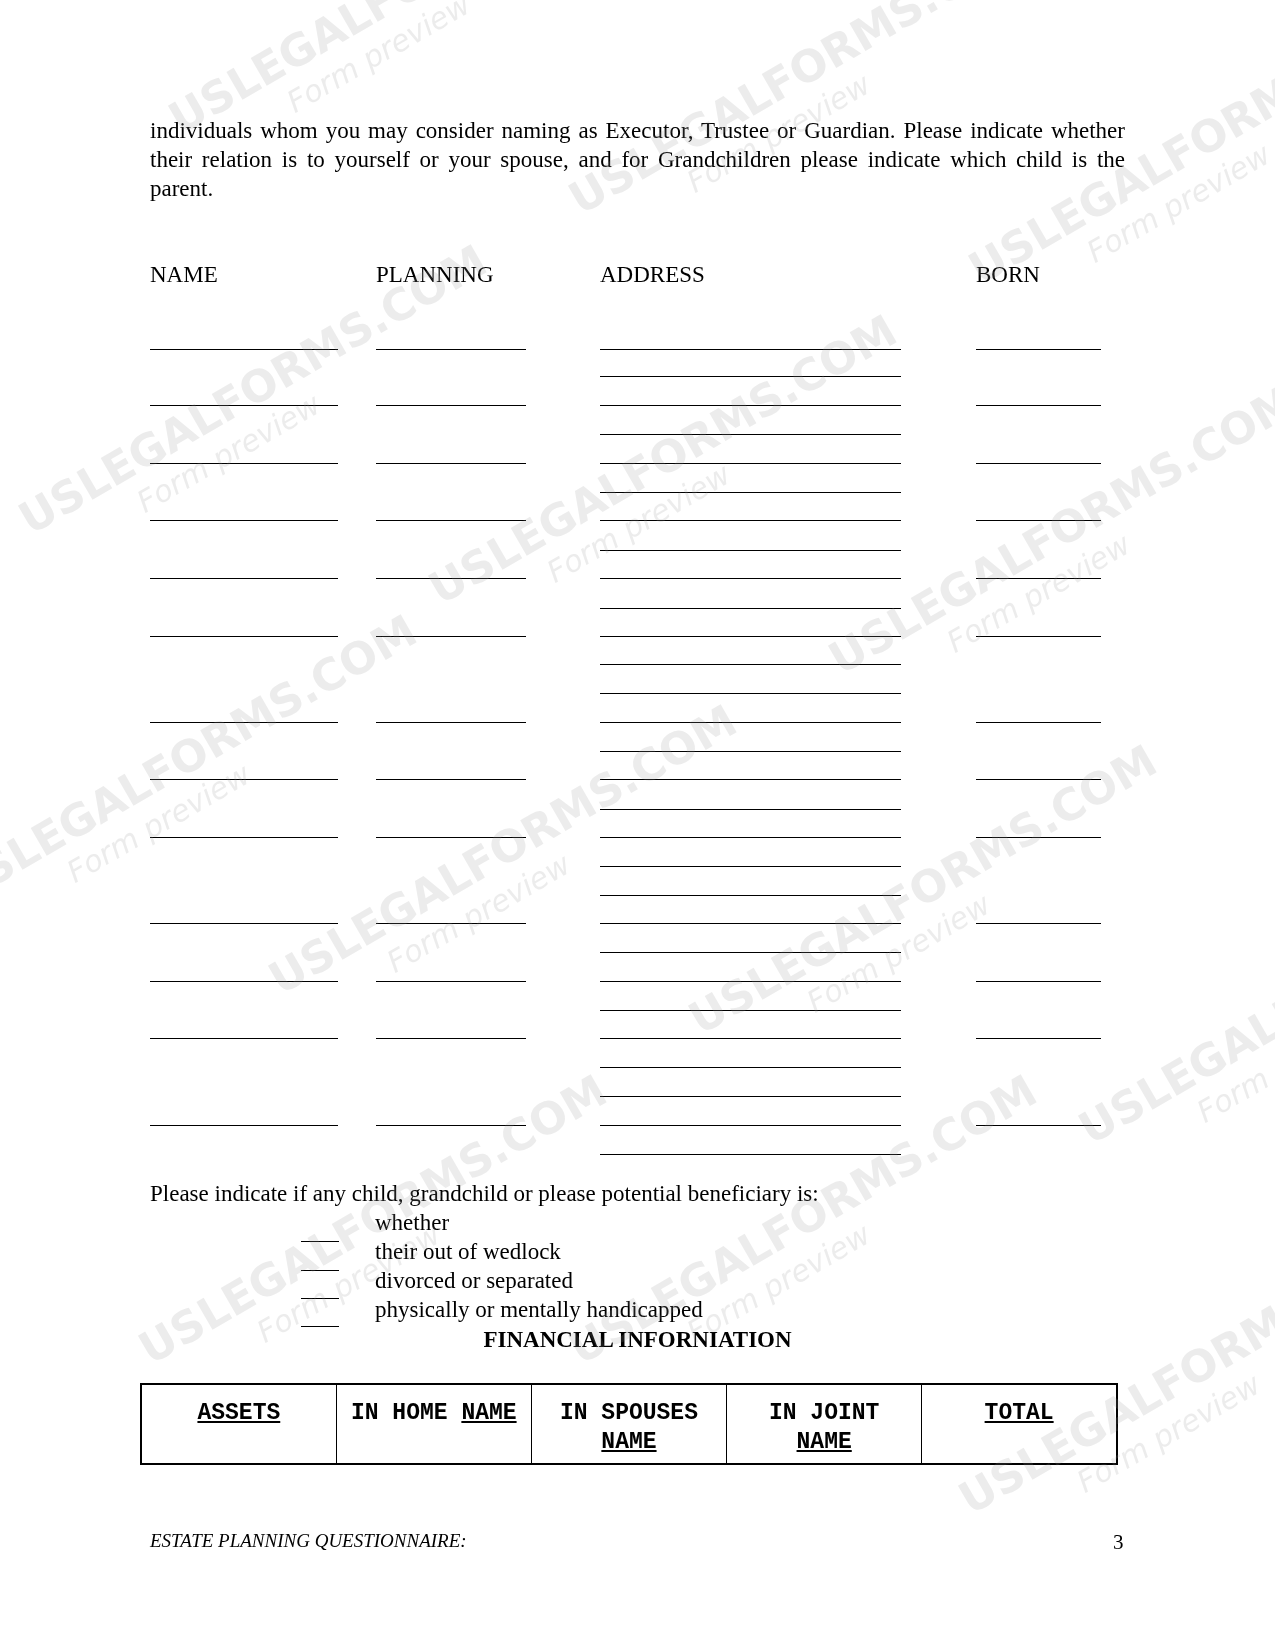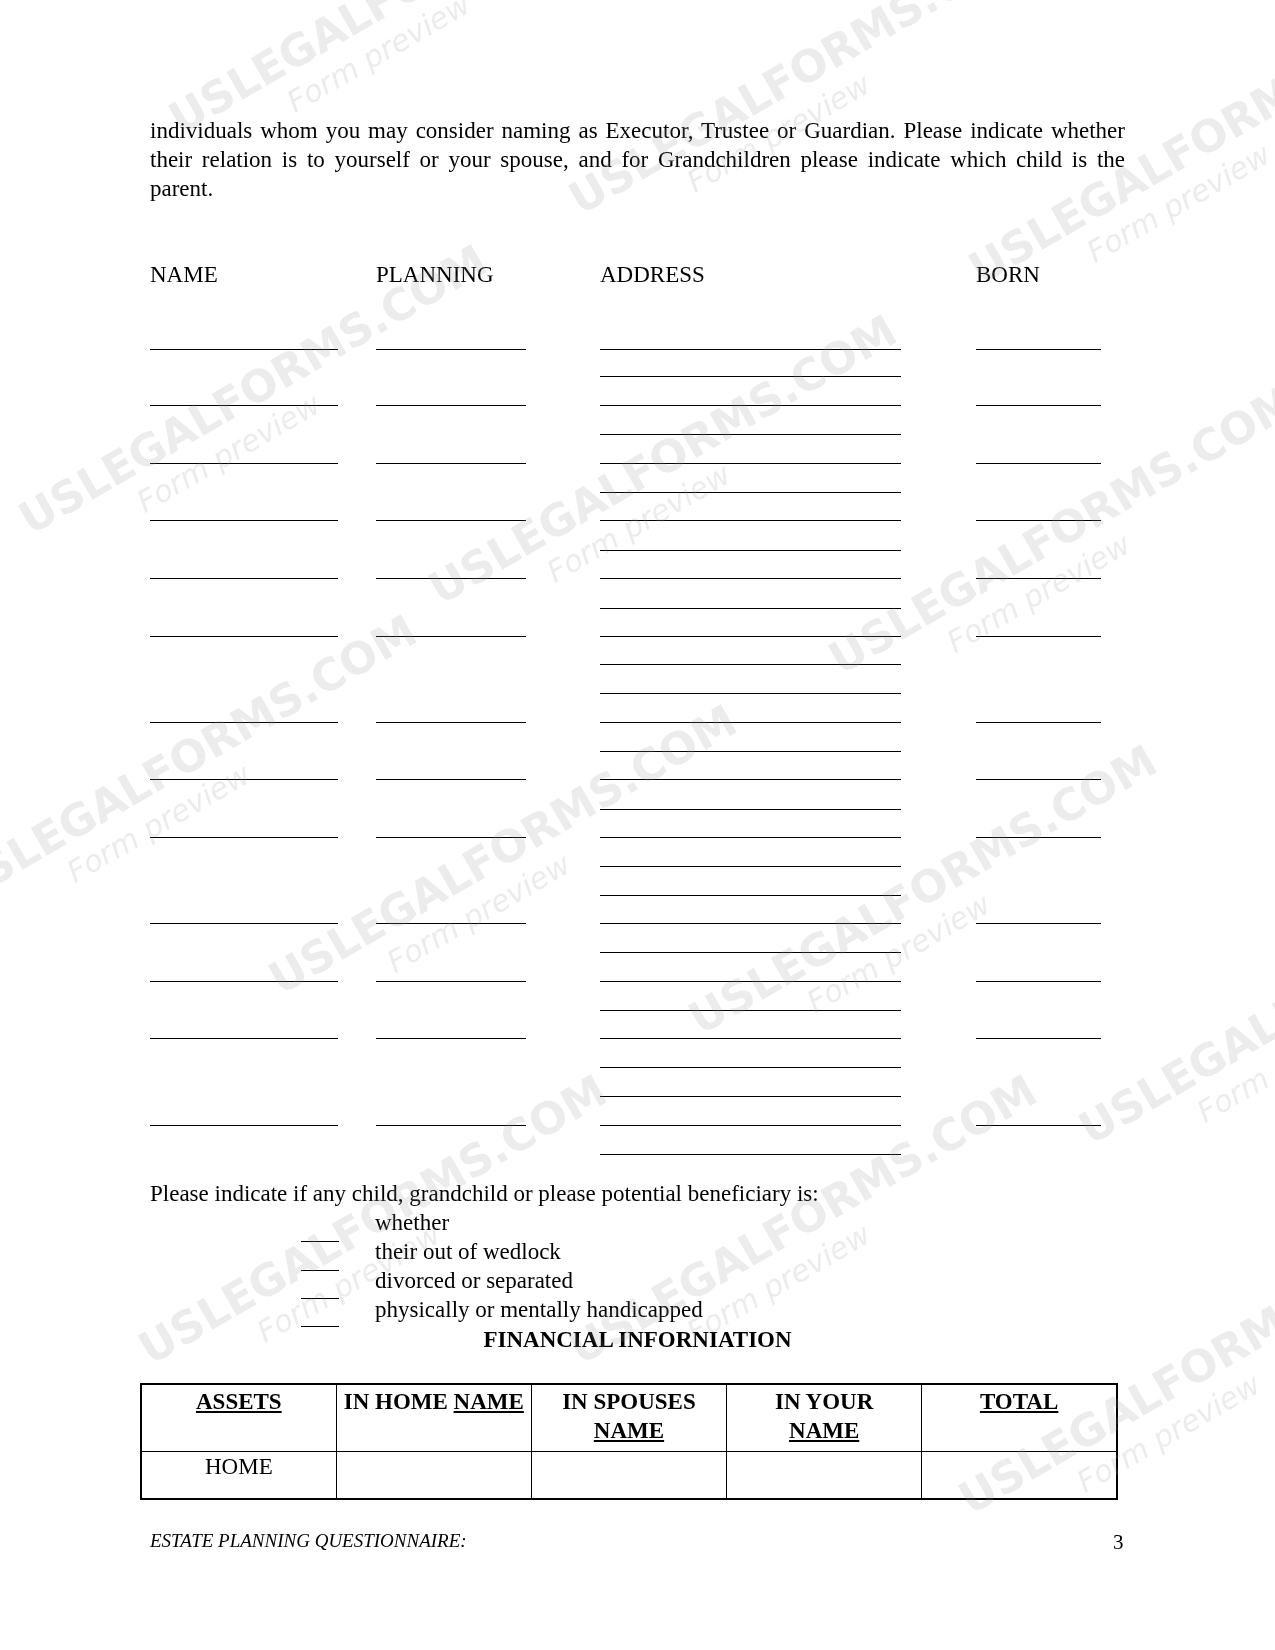--- a/index.html
+++ b/index.html
@@ -8,21 +8,21 @@
   .abs { position: absolute; }
   .para { left: 150px; top: 116px; width: 975px; font-size: 23px; line-height: 29px; text-align: justify; }
   .hdr { top: 262px; font-size: 23px; }
   .line { position: absolute; height: 0; border-top: 1.5px solid #000; }
   .prompt { left: 150px; top: 1181px; font-size: 23px; }
   .item { left: 375px; font-size: 23px; }
   .blank { position: absolute; width: 38px; border-top: 1.5px solid #000; }
   .fin-title { left: 0; width: 1275px; top: 1327px; text-align: center; font-size: 23px; font-weight: bold; }
   table.fin { position: absolute; left: 140px; top: 1383px; width: 978px; border-collapse: collapse; border: 2px solid #000; }
   table.fin th, table.fin td { border: 1.5px solid #000; vertical-align: top; text-align: center; font-size: 23px; padding: 0; }
-  table.fin th { height: 64px; font-weight: bold; line-height: 29px; padding-top: 2px; }
+  table.fin th { height: 64px; font-weight: bold; line-height: 29px; padding-top: 14px; font-family: Liberation Mono, monospace; }
   table.fin td { height: 44px; padding-top: 2px; }
   .u { text-decoration: underline; }
   .footer { left: 150px; top: 1530px; font-size: 19px; font-style: italic; }
   .pagenum { left: 1113px; top: 1530px; font-size: 21px; }
   .wm { position: absolute; color: rgba(150,150,150,0.18); font-family: "DejaVu Sans", sans-serif; font-weight: bold;
         font-size: 44px; transform: rotate(-30deg); transform-origin: left top; white-space: nowrap; pointer-events: none; }
   .wm small { display: block; font-weight: normal; font-style: italic; font-size: 30px; margin-left: 110px; }
 </style>
 </head>
 <body>
@@ -116,29 +116,22 @@
 <div class="blank" style="left:301px;top:1326px"></div>
 
 <div class="abs fin-title">FINANCIAL INFORNIATION</div>
 
 <table class="fin">
   <tbody>
       <tr>
     <th style="width:20%"><span class="u">ASSETS</span></th>
     <th style="width:20%"><span style="white-space:pre">IN HOME </span><span class="u">NAME</span></th>
     <th style="width:20%"><span>IN SPOUSES</span><br><span class="u">NAME</span></th>
-    <th style="width:20%"><span>IN YOUR</span><br><span class="u">NAME</span></th>
+    <th style="width:20%"><span>IN JOINT</span><br><span class="u">NAME</span></th>
     <th style="width:20%"><span class="u">TOTAL</span></th>
-  </tr>
-  <tr>
-    <td>HOME</td>
-    <td></td>
-    <td></td>
-    <td></td>
-    <td></td>
   </tr>
 </tbody>
   </table>
 
 <div class="abs footer">ESTATE PLANNING QUESTIONNAIRE:</div>
 <div class="abs pagenum">3</div>
 
 <div class="wm" style="left:160px;top:100px"><span>USLEGALFORMS.COM</span><small>Form preview</small></div>
 <div class="wm" style="left:560px;top:180px"><span>USLEGALFORMS.COM</span><small>Form preview</small></div>
 <div class="wm" style="left:960px;top:250px"><span>USLEGALFORMS.COM</span><small>Form preview</small></div>

